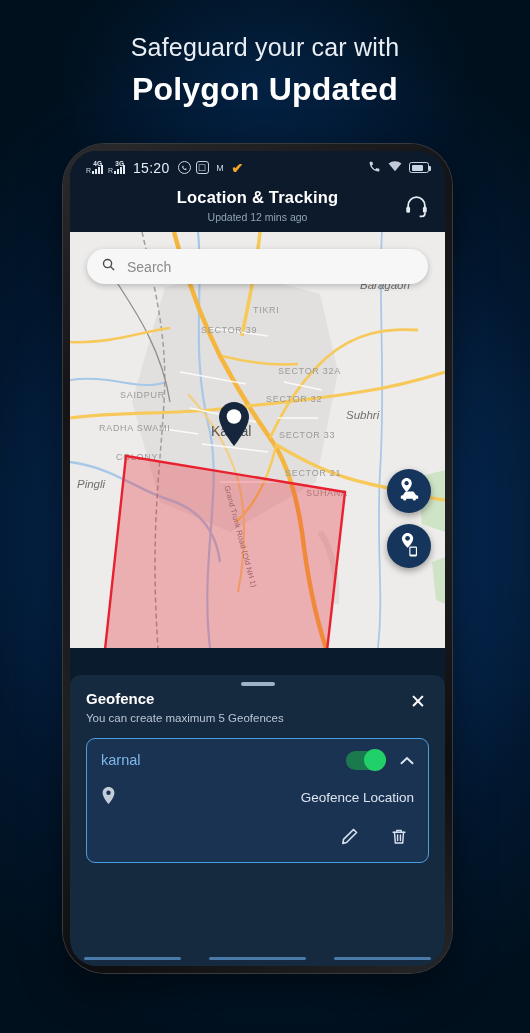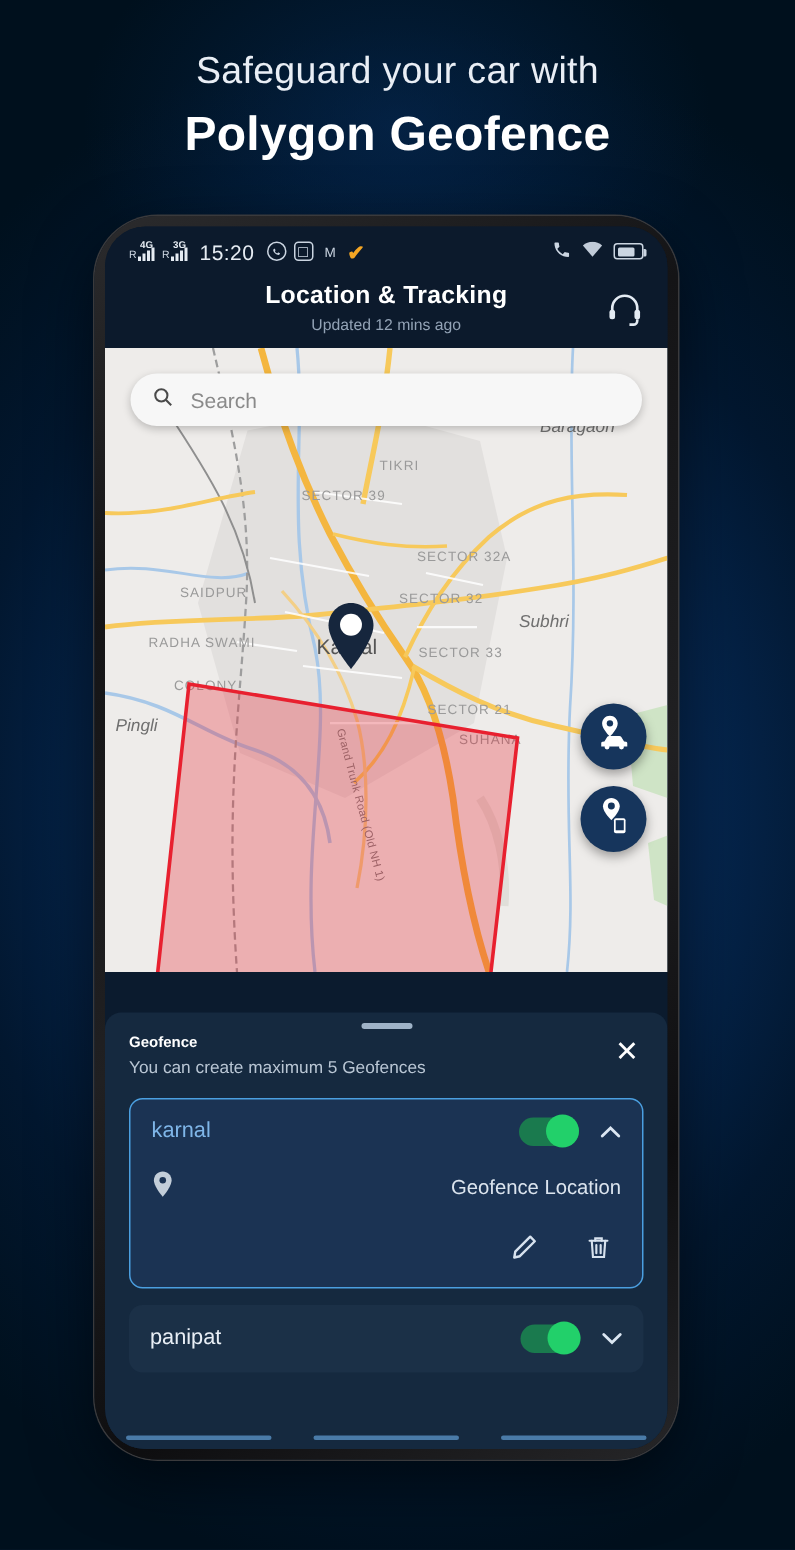--- a/index.html
+++ b/index.html
@@ -98,21 +98,21 @@
   .pin-marker { position:absolute; left:146px; top:168px; z-index:7; }
 
   
   .sheet {
     position:absolute; left:0; right:0; bottom:0; top:524px;
     background:#15293f; border-radius:11px 11px 0 0; padding:0 16px;
   }
   .grab { width:34px; height:3.5px; border-radius:2px; background:#9fb3c8;
           margin:7px auto 0; }
   .sheet-head { display:flex; align-items:flex-start; justify-content:space-between; margin-top:4px; }
-  .sh-title { color:#fff; font-size:10px; font-weight:bold; }
+  .sh-title { color:#fff; font-size:15px; font-weight:bold; }
   .sh-sub { color:#b9c6d4; font-size:11.5px; margin-top:5px;text-align:center; }
   .closeb { color:#fff; font-size:19px; line-height:1; padding:2px 3px; font-weight:300; }
 
   .gcard {
     margin-top:14px; border-radius:9px; padding:12px 14px;
     background:#1b3353;
   }
   .gcard.expanded { border:1.2px solid #4b9fe0; }
   .gcard.collapsed { background:#1b3047; padding:13px 14px; margin-top:11px; }
   .gc-row { display:flex; align-items:center; justify-content:space-between; }
@@ -134,21 +134,21 @@
             background:#15293f; display:flex; align-items:center; justify-content:space-around; }
   .navbar i { display:block; width:97px; height:3px; background:#4a7ba8; border-radius:2px; }
 </style>
 </head>
 <body>
 
 <div id="bg"></div>
 
 <div class="headline">
   <div class="hl1">Safeguard your car with</div>
-  <div class="hl2">Polygon Geofence</div>
+  <div class="hl2">Polygon Updated</div>
 </div>
 
 <div class="phone">
  <div class="screen">
 
   <div class="statusbar">
     <div class="sb-left">
       <span class="sig">
         <span class="r">R</span>
         <span class="g">4G</span>
@@ -354,35 +354,20 @@
           <svg width="18" height="19" viewBox="0 0 20 20" fill="none" stroke="#d7e2ee" stroke-width="1.6" stroke-linecap="round">
             <path d="M3.4 5.2h13.2"></path>
                 <path d="M7.6 5.2V3.4h4.8v1.8"></path>
             <path d="M5 5.2 L5.9 17.2h8.2L15 5.2"></path>
                 <path d="M8.4 8.4v6M11.6 8.4v6"></path>
           </svg>
         </span>
       </div>
     </div>
 
-    <div class="gcard collapsed">
-      <div class="gc-row">
-        <span class="gc-name">panipat</span>
-        <span class="gc-right">
-          <span class="toggle">
-                <span class="knob"></span>
-              </span>
-          <span class="chev">
-            <svg width="14" height="9" viewBox="0 0 14 9" fill="none" stroke="#dbe6f2" stroke-width="1.9" stroke-linecap="round">
-                  <path d="M1.5 1.7 L7 7 L12.5 1.7"></path>
-                </svg>
-          </span>
-        </span>
-      </div>
-    </div>
 
     <div class="navbar">
       <i></i>
       <i></i>
       <i></i>
     </div>
   </div>
 
  </div>
 </div>

